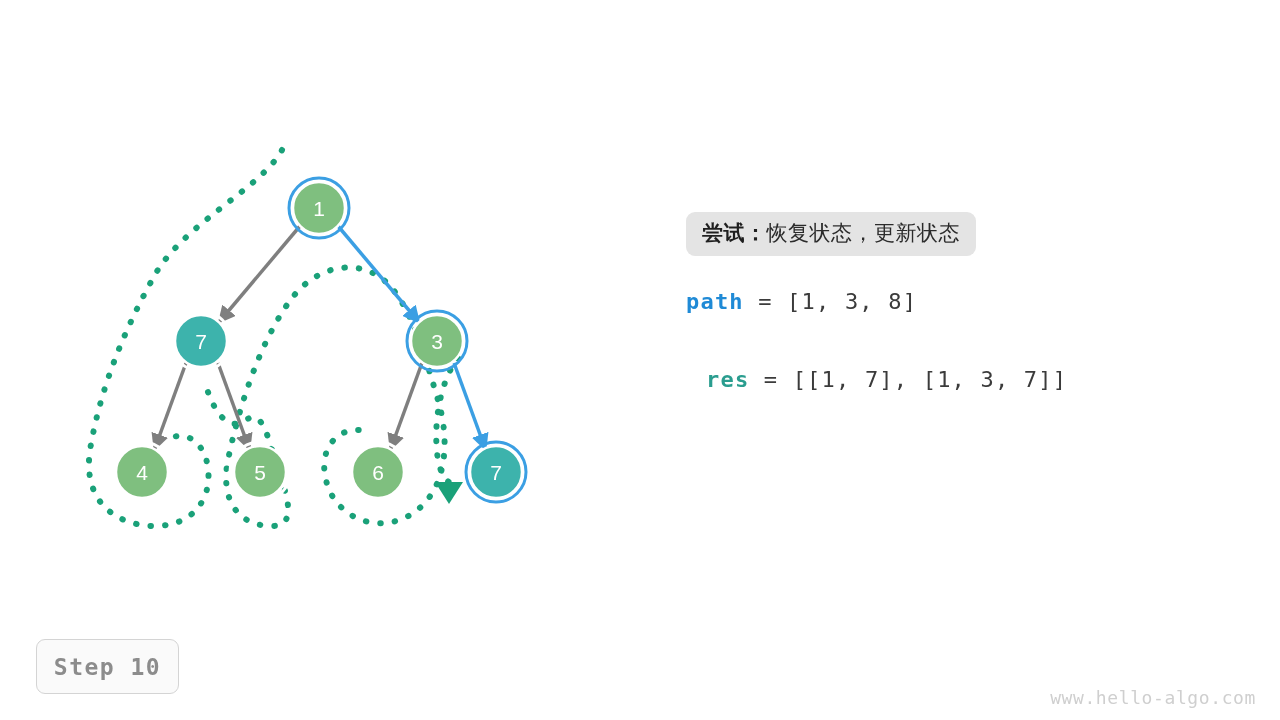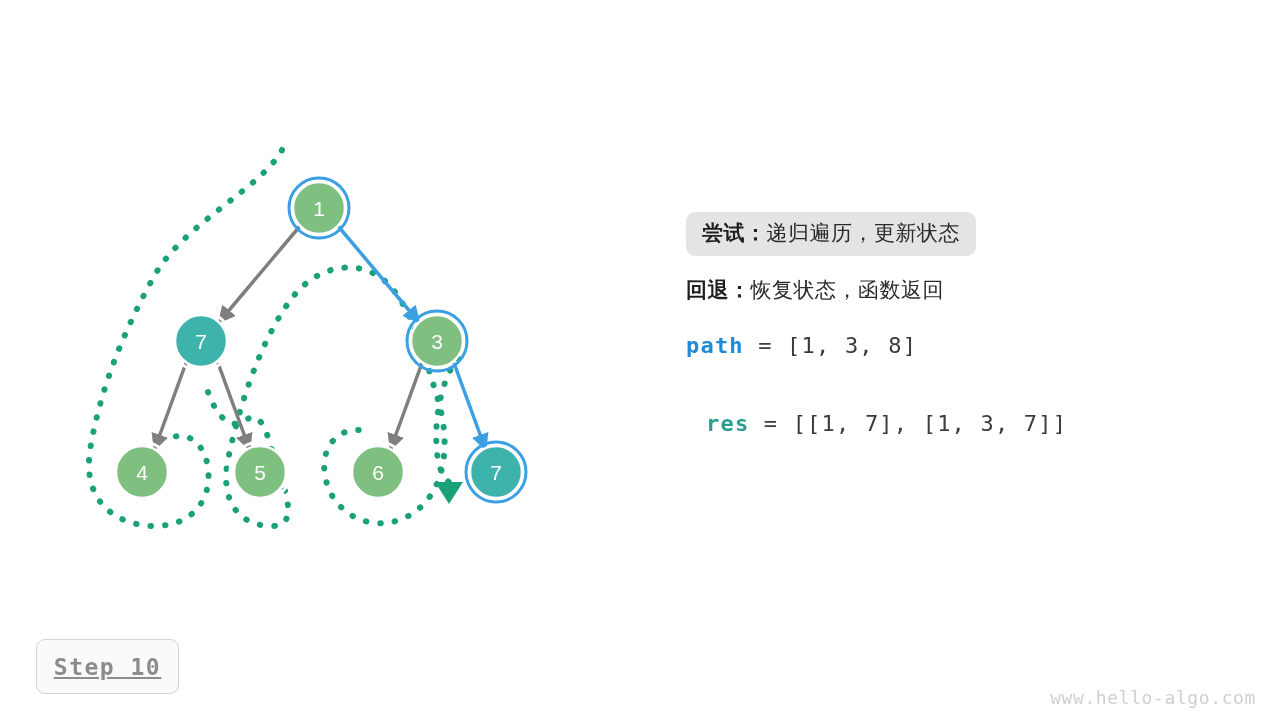--- a/index.html
+++ b/index.html
@@ -113,21 +113,20 @@
     display: flex;
     align-items: center;
     justify-content: center;
   }
   #step-badge .step-label {
     font-family: "DejaVu Sans Mono", "Liberation Mono", monospace;
     font-size: 23px;
     font-weight: bold;
     color: #8c8c8c;
     letter-spacing: 1.5px;
-    text-decoration: underline;
   }
 
   
   #watermark {
     position: absolute;
     right: 24px;
     bottom: 12px;
     font-family: "DejaVu Sans Mono", "Liberation Mono", monospace;
     font-size: 18px;
     color: #cfcfcf;
@@ -224,28 +223,25 @@
     <g>
       <circle cx="436" cy="342" r="30" fill="none" stroke="#3B9FE3" stroke-width="3"></circle>
       <circle cx="436" cy="342" r="26" fill="#3DB3AC" stroke="#ffffff" stroke-width="2.5"></circle>
       <text x="436" y="350" text-anchor="middle" class="node-text">7</text>
     </g>
   </svg>
 
   <div id="panel">
 
     <div class="line">
-      <span class="cn-line hl"><span class="lead">尝试：</span><span>递归遍历，更新状态</span></span>
+      <span class="cn-line hl"><span class="lead">尝试：</span><span>恢复状态，更新状态</span></span>
     </div>
 
     <div class="row-gap-a"></div>
 
-    <div class="line">
-      <span class="cn-line"><span class="lead">回退：</span><span>恢复状态，函数返回</span></span>
-    </div>
 
     <div class="row-gap-a"></div>
 
     <div class="line">
       <span class="code-line"><span class="var-path">path</span><span> = [1, 3, 8]</span></span>
     </div>
 
     <div class="row-gap-b"></div>
 
 

